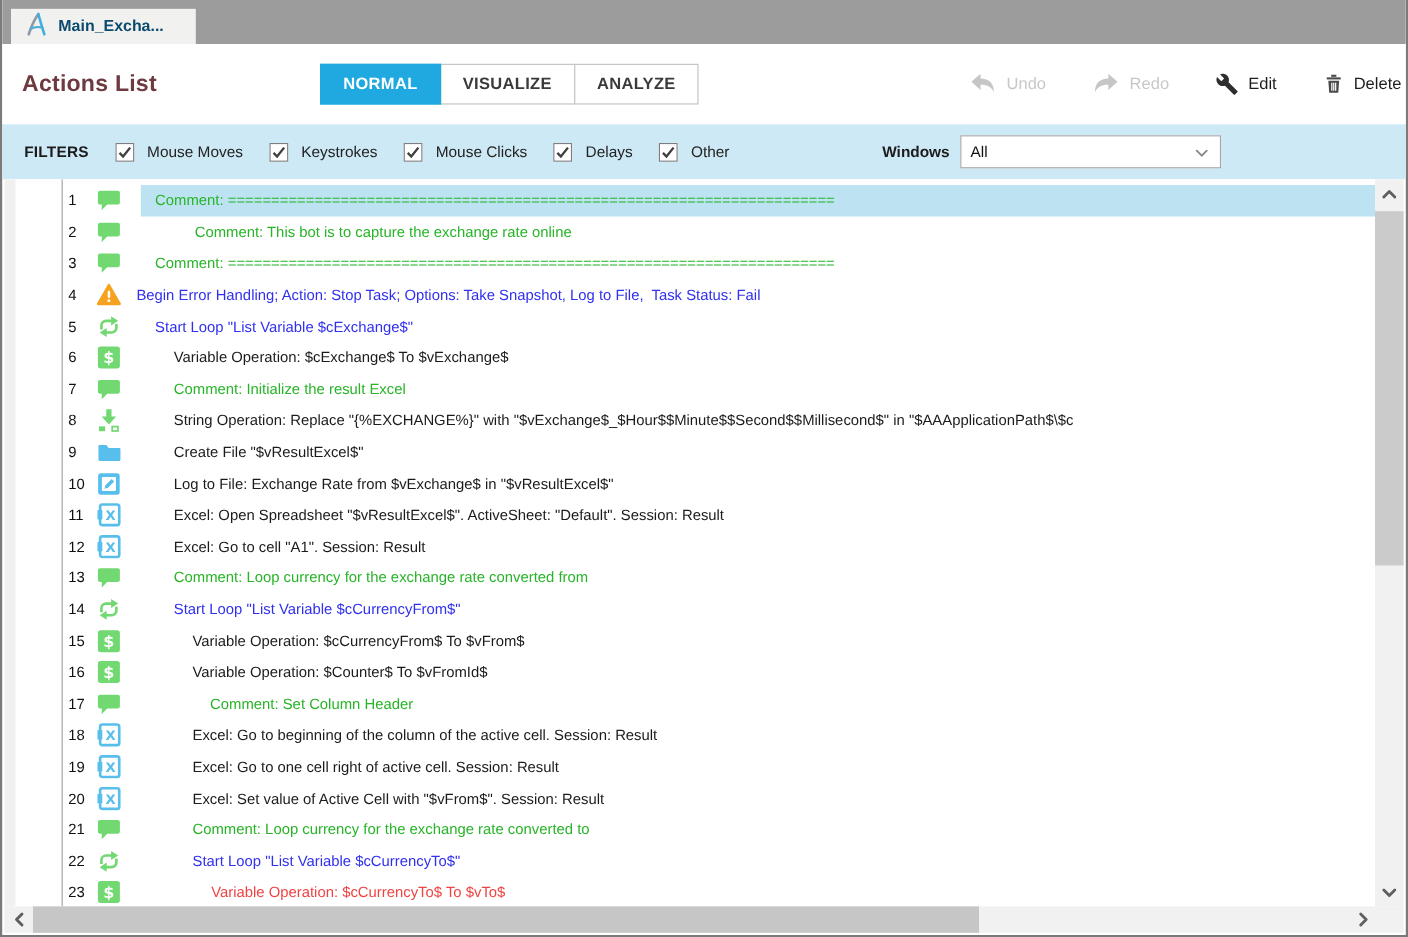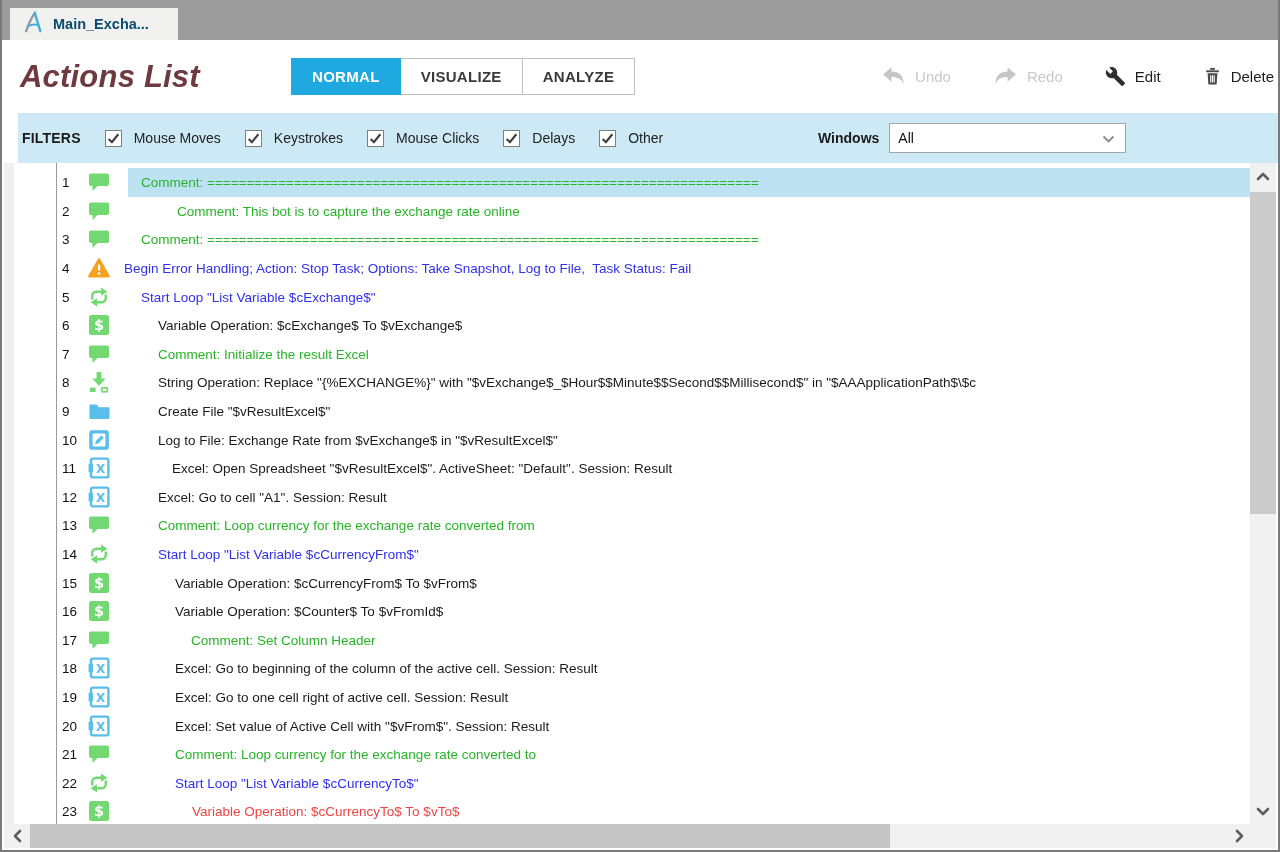--- a/index.html
+++ b/index.html
@@ -6,34 +6,34 @@
   body { background:#555; font-family:"Liberation Sans","DejaVu Sans",sans-serif; }
   .window{ position:relative; width:1280px; height:852px; background:#fff; overflow:hidden;
            border-left:2px solid #7a7a7a; border-right:2px solid #7a7a7a; border-bottom:2px solid #7a7a7a;}
   
   .tabstrip{ position:absolute; top:0; left:0; right:0; height:40px; background:#9c9c9c; }
   .tab{ position:absolute; left:8px; top:8px; height:32px; background:#f1f1ef; display:flex; align-items:center;
         gap:9px; padding:0 16px 0 12px; min-width:168px; }
   .tab-title{ font-size:14.5px; font-weight:bold; color:#0c4a6e; }
   
   .header{ position:absolute; top:40px; left:0; right:0; height:73px; background:#fff; }
-  .page-title{ position:absolute; left:18px; top:50%; transform:translateY(-50%); font-size:31px; font-weight:bold;
-        color:var(--title-maroon); letter-spacing:.2px;font-style:italic; }
+  .page-title{ position:absolute; left:18px; top:50%; transform:translateY(-50%); font-size:21px; font-weight:bold;
+        color:var(--title-maroon); letter-spacing:.2px; }
   .modes{ position:absolute; left:290px; top:18px; display:flex; }
   .mode-btn{ height:37px; padding:0 20px; background:#fff; border:1px solid #c0c0c0; color:#3a3a3a;
         font-size:15px; font-weight:700; display:flex; align-items:center; margin-left:-1px; letter-spacing:.3px;}
   .mode-btn.active{ background:var(--accent-cyan); border-color:var(--accent-cyan); color:#fff; z-index:1;}
   .toolbar{ position:absolute; right:4px; top:0; height:73px; display:flex; align-items:center; gap:42px; }
   .tool{ display:flex; align-items:center; gap:9px; font-size:15px; color:#1d1d1d; cursor:pointer; }
   .tool.disabled{ color:#c8c8c8; }
   .tool svg{ display:block; }
   .tool.disabled svg path, .tool.disabled svg rect{ fill:#c6c6c6; }
   
-  .filters{ position:absolute; top:113px; left:16px; right:0; height:50px; background:var(--filters-bg);
-        display:flex; align-items:center; padding-left:4px; gap:24px; }
+  .filters{ position:absolute; top:113px; left:0; right:0; height:50px; background:var(--filters-bg);
+        display:flex; align-items:center; padding-left:20px; gap:24px; }
   .filters-label{ font-size:14px; font-weight:bold; color:#1b1b1b; letter-spacing:.2px;}
   .fitem{ display:flex; align-items:center; gap:12px; font-size:14px; color:#222; cursor:pointer;}
   .cb{ width:17px; height:17px; background:#fff; border:1px solid #7e7e7e; display:flex; align-items:center;
        justify-content:center; }
   .windows-group{ position:absolute; left:800px; top:0; height:50px; display:flex; align-items:center; gap:10px;}
   .windows-label{ font-size:14px; font-weight:bold; color:#1b1b1b;}
   .dropdown{ width:237px; height:30px; background:#fff; border:1px solid #a6a6a6; display:flex; align-items:center;
        justify-content:space-between; padding:0 10px 0 8px; font-size:14px; color:#111; cursor:pointer;}
   
   .list{ position:absolute; top:163px; bottom:26px; left:2px; right:2px; background:#fff; overflow:hidden;}
@@ -287,21 +287,21 @@
         </div>
         <div class="row">
           <span class="rnum">11</span>
           <span class="ricon">
             <svg viewBox="0 0 22 22">
               <rect x="3" y="1.6" width="17.4" height="18.8" rx="2" fill="#fff" stroke="#58BEEC" stroke-width="2.4"></rect>
               <rect x="0.6" y="6.8" width="4.4" height="8.4" fill="#58BEEC"></rect>
               <text x="12.6" y="15.6" text-anchor="middle" font-size="12" font-weight="bold" fill="#58BEEC" font-family="DejaVu Sans,sans-serif">X</text>
             </svg>
           </span>
-          <span class="rtext" style="left: 168px; color: rgb(27, 27, 27);">Excel: Open Spreadsheet "$vResultExcel$". ActiveSheet: "Default". Session: Result</span>
+          <span class="rtext" style="left: 154px; color: rgb(27, 27, 27);">Excel: Open Spreadsheet "$vResultExcel$". ActiveSheet: "Default". Session: Result</span>
         </div>
         <div class="row">
           <span class="rnum">12</span>
           <span class="ricon">
             <svg viewBox="0 0 22 22">
               <rect x="3" y="1.6" width="17.4" height="18.8" rx="2" fill="#fff" stroke="#58BEEC" stroke-width="2.4"></rect>
               <rect x="0.6" y="6.8" width="4.4" height="8.4" fill="#58BEEC"></rect>
               <text x="12.6" y="15.6" text-anchor="middle" font-size="12" font-weight="bold" fill="#58BEEC" font-family="DejaVu Sans,sans-serif">X</text>
             </svg>
           </span>

